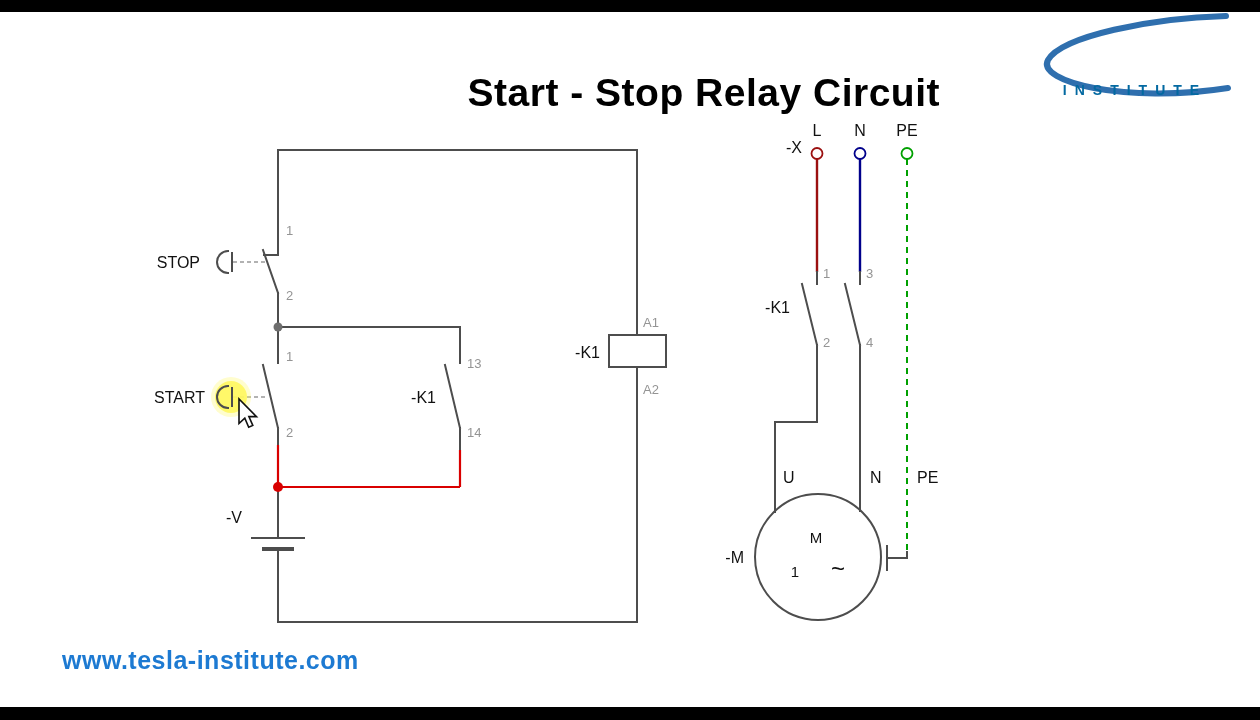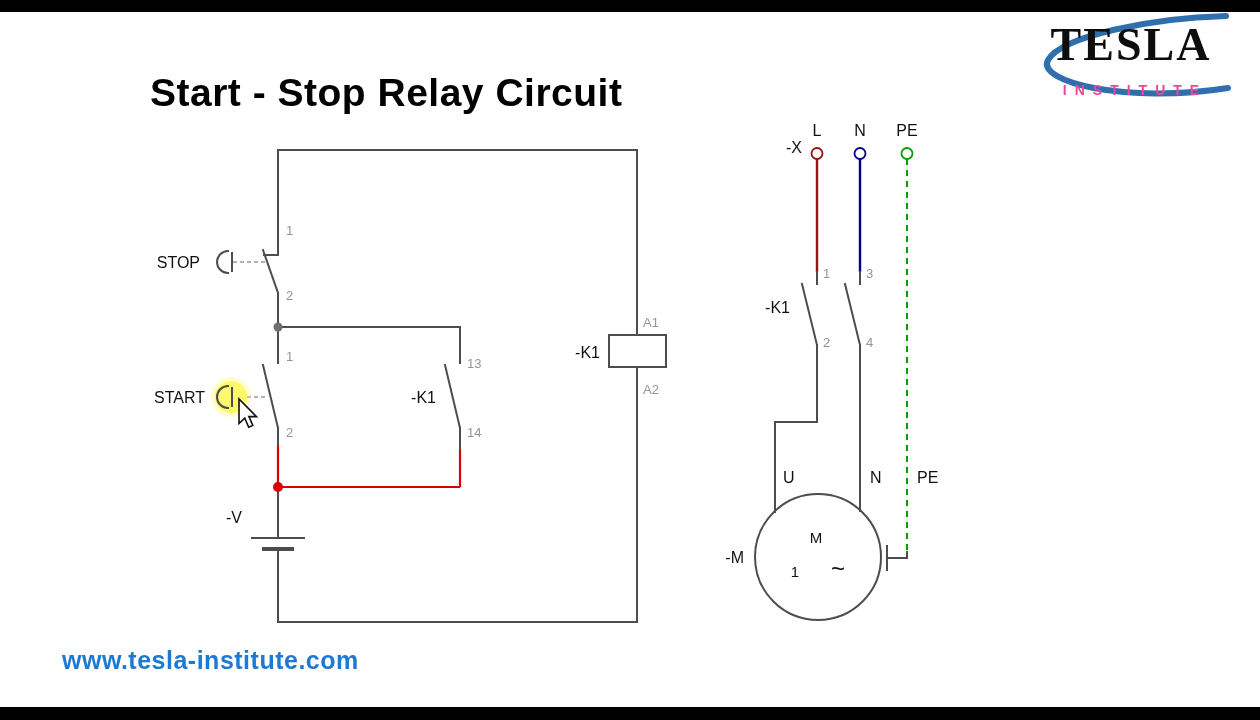--- a/index.html
+++ b/index.html
@@ -6,39 +6,39 @@
   body {
     width:1260px; height:720px; position:relative; overflow:hidden;
     background:#ffffff; font-family:"Liberation Sans", sans-serif;
   }
   .bar { position:absolute; left:0; right:0; background:#000; }
   .bar-top { top:0; height:12px; }
   .bar-bottom { bottom:0; height:13px; }
 
   .title {
     position:absolute; top:72px; left:150px; width:790px;
-    text-align:left; font-size:39px; font-weight:700; color:#000;
+    text-align:right; font-size:39px; font-weight:700; color:#000;
     letter-spacing:.5px; line-height:1.1;
   }
 
   .url {
     position:absolute; left:62px; top:646px;
     font-size:25px; font-weight:700; color:#1d7ad2; letter-spacing:.5px;
   }
 
   .logo { position:absolute; top:10px; left:1026px; width:210px; height:100px; }
   .logo svg { position:absolute; top:0; left:0; }
   .logo .brand {
     position:absolute; top:12px; left:0; width:100%; text-align:center;
     font-family:"Liberation Serif", serif; font-weight:700; font-size:46px;
     letter-spacing:2px; color:#0d0d0d; line-height:1;
   }
   .logo .subtitle {
     position:absolute; top:72px; left:4px; width:100%; text-align:center;
-    font-weight:700; font-size:14px; letter-spacing:8px; color:#ec4899;
+    font-weight:700; font-size:14px; letter-spacing:8px; color:#0369a1;
   }
 
   svg.circuit { position:absolute; top:0; left:0; }
 
   .w   { stroke:#4d4d4d; stroke-width:2; fill:none; stroke-linecap:square; }
   .wthick { stroke:#4d4d4d; stroke-width:4; fill:none; }
   .redw { stroke:#d90000; stroke-width:2.2; fill:none; }
   .dashact { stroke:#999999; stroke-width:1.5; stroke-dasharray:4 3; fill:none; }
   .pedash { stroke-dasharray:6 5; }
   text { font-family:"Liberation Sans", sans-serif; }
@@ -52,21 +52,20 @@
 
 <div class="bar bar-top"></div>
 <div class="bar bar-bottom"></div>
 
 <div class="title">Start - Stop Relay Circuit</div>
 
 <div class="logo">
   <svg width="210" height="100" viewBox="0 0 210 100">
     <path d="M200 6 C125 8 36 26 22 50 C10 72 100 94 202 78" fill="none" stroke="#2f6fae" stroke-width="6" stroke-linecap="round"></path>
   </svg>
-  <div class="brand">TESLA</div>
   <div class="subtitle">INSTITUTE</div>
 </div>
 
 <div class="url">www.tesla-institute.com</div>
 
 <svg class="circuit" width="1260" height="720" viewBox="0 0 1260 720">
 
   <g>
 
     <path class="w" d="

